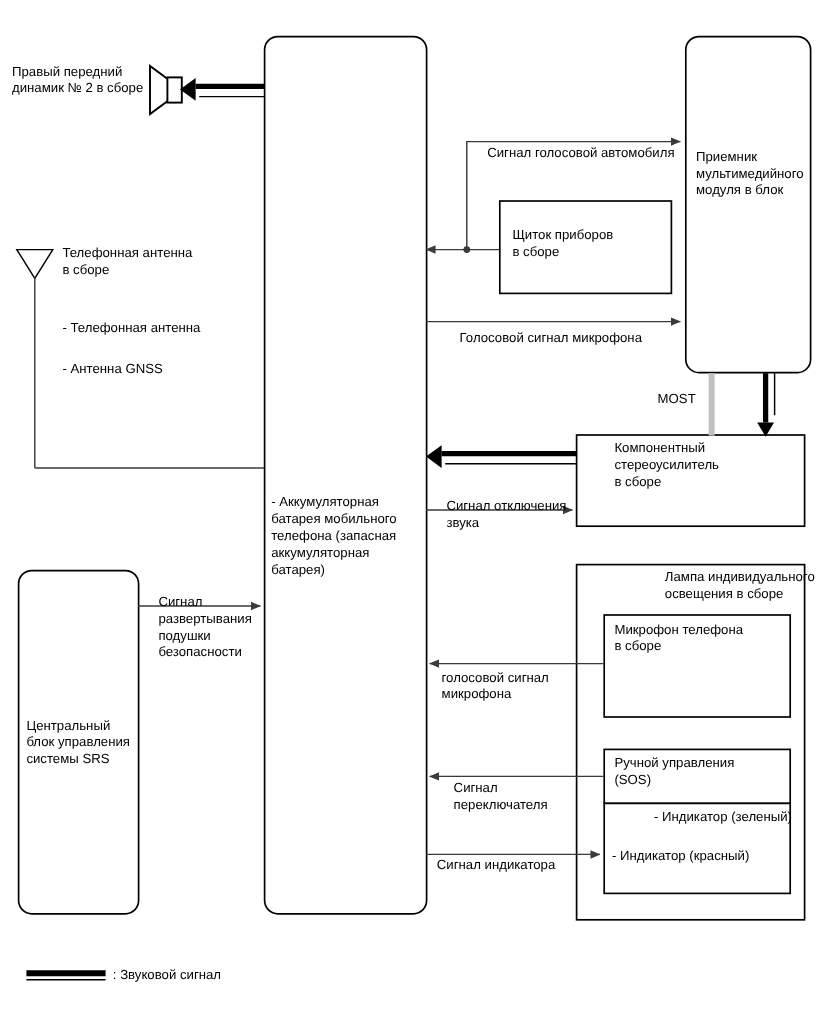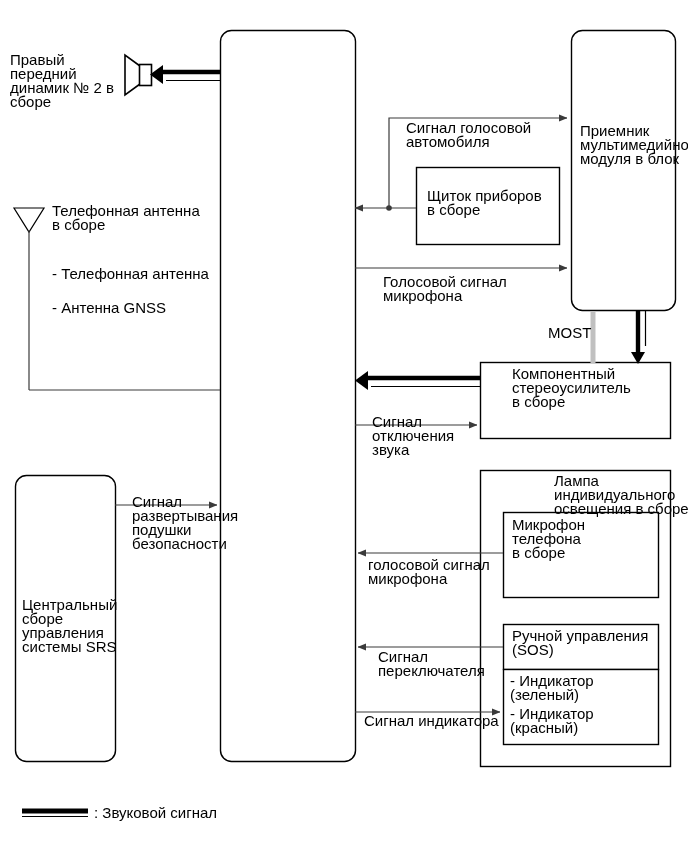--- a/index.html
+++ b/index.html
@@ -20,21 +20,21 @@
   svg.layer {
     position: absolute;
     left: 0;
     top: 0;
     width: 688px;
     height: 852px;
   }
   .lbl {
     position: absolute;
     font-family: "Liberation Sans", sans-serif;
-    font-size: 15px;
+    font-size: 11px;
     line-height: 14px;
     color: #000000;
     white-space: pre-line;
   }
 </style>
 </head>
 <body>
 
 <div id="diagram-root">
 
@@ -128,46 +128,51 @@
 динамик № 2 в сборе</div>
 
   <div class="lbl" style="left:52px; top:204px; width:150px;">Телефонная антенна
 в сборе</div>
 
   <div class="lbl" style="left:52px; top:267px; width:170px;">- Телефонная антенна</div>
 
   <div class="lbl" style="left:52px; top:301px; width:170px;">- Антенна GNSS</div>
 
 
+  <div class="lbl" style="left:226px; top:412px; width:128px;">- Аккумуляторная
+батарея мобильного
+телефона (запасная
+аккумуляторная
+батарея)</div>
 
   <div class="lbl" style="left:580px; top:124px; width:100px;">Приемник
 мультимедийного
 модуля в блок</div>
 
   <div class="lbl" style="left:427px; top:173px; width:125px;margin-top:16px;">Щиток приборов
 в сборе</div>
 
   <div class="lbl" style="left:512px; top:367px; width:120px;">Компонентный
 стереоусилитель
 в сборе</div>
 
   <div class="lbl" style="left:22px; top:598px; width:95px;">Центральный
-сборе управления
+блок управления
 системы SRS</div>
 
   <div class="lbl" style="left:510px; top:474px; width:160px;margin-left:44px;">Лампа индивидуального
 освещения в сборе</div>
 
   <div class="lbl" style="left:512px; top:518px; width:145px;">Микрофон телефона
 в сборе</div>
 
   <div class="lbl" style="left:512px; top:629px; width:145px;">Ручной управления
 (SOS)</div>
 
-  <div class="lbl" style="left:510px; top:674px; width:150px;">- Индикатор (зеленый)</div>
+  <div class="lbl" style="left:510px; top:674px; width:150px;text-align:right;">- Индикатор (зеленый)</div>
 
   <div class="lbl" style="left:510px; top:707px; width:150px;">- Индикатор (красный)</div>
 
   <div class="lbl" style="left:406px; top:121px; width:180px;">Сигнал голосовой автомобиля</div>
 
   <div class="lbl" style="left:383px; top:275px; width:200px;">Голосовой сигнал микрофона</div>
 
   <div class="lbl" style="left:548px; top:326px; width:60px;">MOST</div>
 
   <div class="lbl" style="left:372px; top:415px; width:110px;">Сигнал отключения

